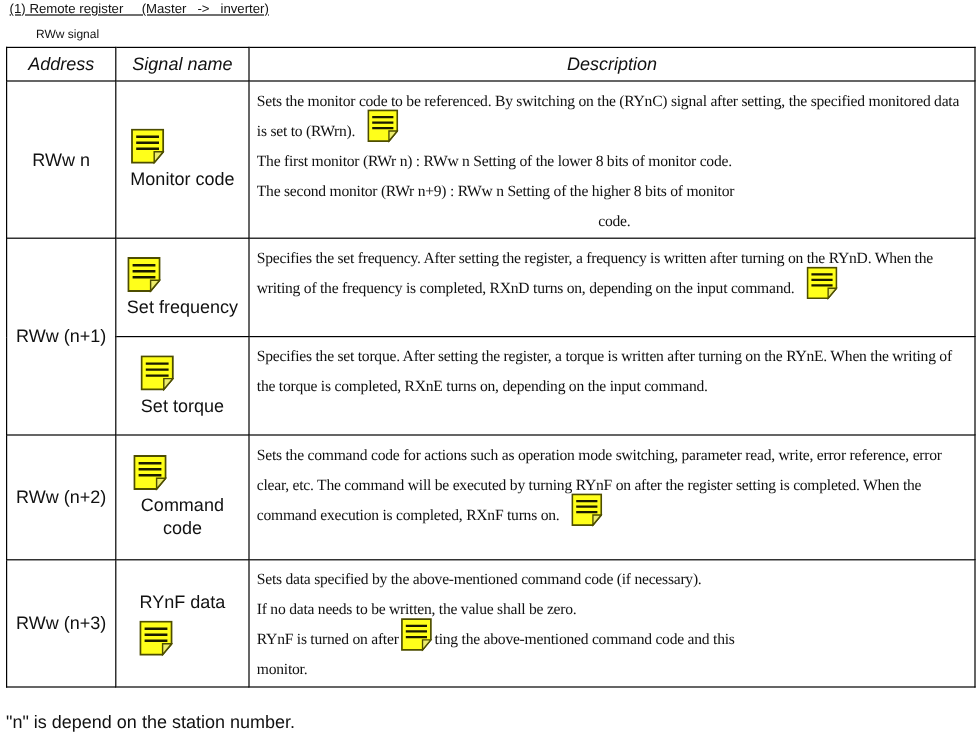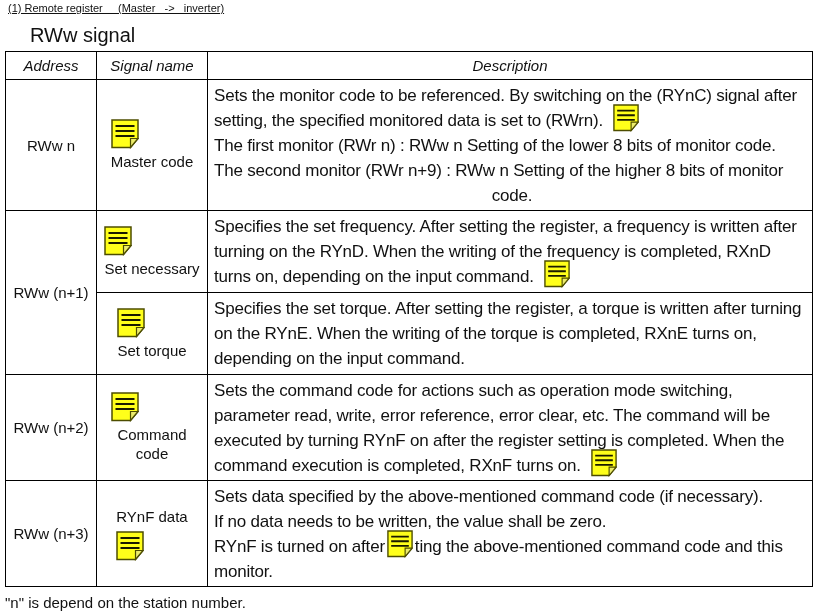--- a/index.html
+++ b/index.html
@@ -12,21 +12,21 @@
     color:#111111;
   }
   .title{
     margin:2px 0 0 8px;
     font-size:11px;
     text-decoration:underline;
     white-space:pre;
   }
   .subtitle{
     margin:10px 0 4px 30px;
-    font-size:20px;
+    font-size:10px;
   }
   table{
     margin-left:5px;
     width:807px;
     border-collapse:collapse;
     table-layout:fixed;
   }
   th,td{
     border:1.5px solid #000000;
     padding:0;
@@ -46,23 +46,24 @@
   td.addr{text-align:center;vertical-align:middle;margin-top:28px;}
   td.sig{text-align:center;vertical-align:middle;}
   .sig-inner{display:inline-block;text-align:left;}
   .sig-label{text-align:center;line-height:19px;}
   .sig-label.narrow{width:82px;text-align:center;}
   .note-block svg{display:block;margin:0 0 3px 0;}
   .note-block.below svg{margin:5px 0 0 0;}
   td.desc{
     vertical-align:top;
     padding:3px 2px 2px 6px;
-    font-size:17px;
+    font-size:13px;
     letter-spacing:-0.2px;
     line-height:25px;
+    font-family:Liberation Serif, serif;
   }
   .para{white-space:normal;}
   .line{white-space:nowrap;}
   .line.center{text-align:center;white-space:normal;}
   .note-inline{
     display:inline-block;
     width:26px;height:16px;
     margin-left:10px;
     position:relative;
     vertical-align:baseline;
@@ -108,41 +109,41 @@
     <th>Description</th>
   </tr>
 
   <tr class="r-monitor">
     <td class="addr">RWw n</td>
     <td class="sig">
       <span class="sig-inner">
         <span class="note-block"><svg viewBox="0 0 28 30" width="28" height="30">
                 <use href="#noteIcon"></use>
               </svg></span>
-        <div class="sig-label">Master code</div>
+        <div class="sig-label">Monitor code</div>
       </span>
     </td>
     <td class="desc">
       <div class="para"><span>Sets the monitor code to be referenced. By switching on the (RYnC) signal after setting, the specified monitored data is set to (RWrn).</span><span class="note-inline"><svg viewBox="0 0 28 30" width="26" height="28">
                 <use href="#noteIcon"></use>
               </svg></span></div>
       <div class="line">The first monitor (RWr n) : RWw n Setting of the lower 8 bits of monitor code.</div>
       <div class="line">The second monitor (RWr n+9) : RWw n Setting of the higher 8 bits of monitor</div>
       <div class="line center">code.</div>
     </td>
   </tr>
 
   <tr class="r-freq">
     <td class="addr" rowspan="2">RWw (n+1)</td>
     <td class="sig">
       <span class="sig-inner">
         <span class="note-block"><svg viewBox="0 0 28 30" width="28" height="30">
                 <use href="#noteIcon"></use>
               </svg></span>
-        <div class="sig-label">Set necessary</div>
+        <div class="sig-label">Set frequency</div>
       </span>
     </td>
     <td class="desc">
       <div class="para"><span>Specifies the set frequency. After setting the register, a frequency is written after turning on the RYnD. When the writing of the frequency is completed, RXnD turns on, depending on the input command.</span><span class="note-inline"><svg viewBox="0 0 28 30" width="26" height="28">
                 <use href="#noteIcon"></use>
               </svg></span></div>
     </td>
   </tr>
 
   <tr class="r-torque">

